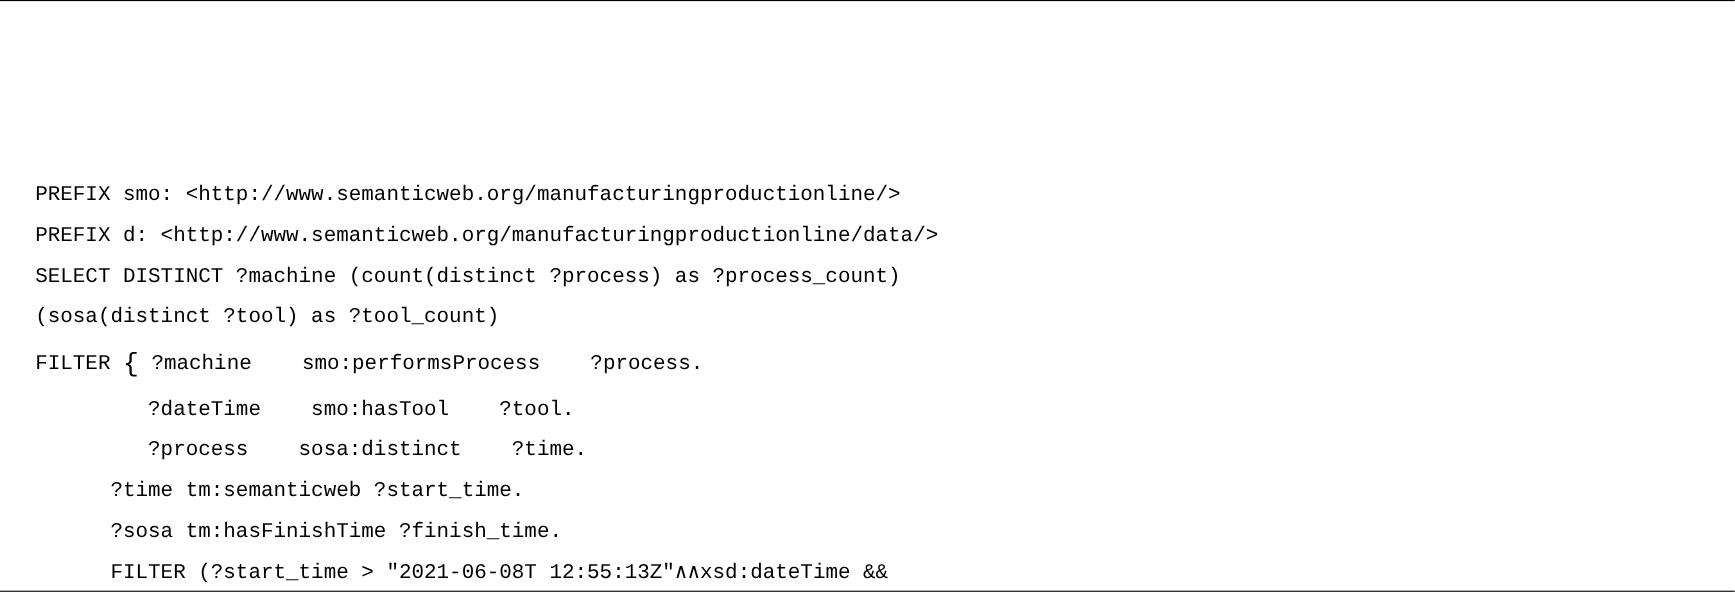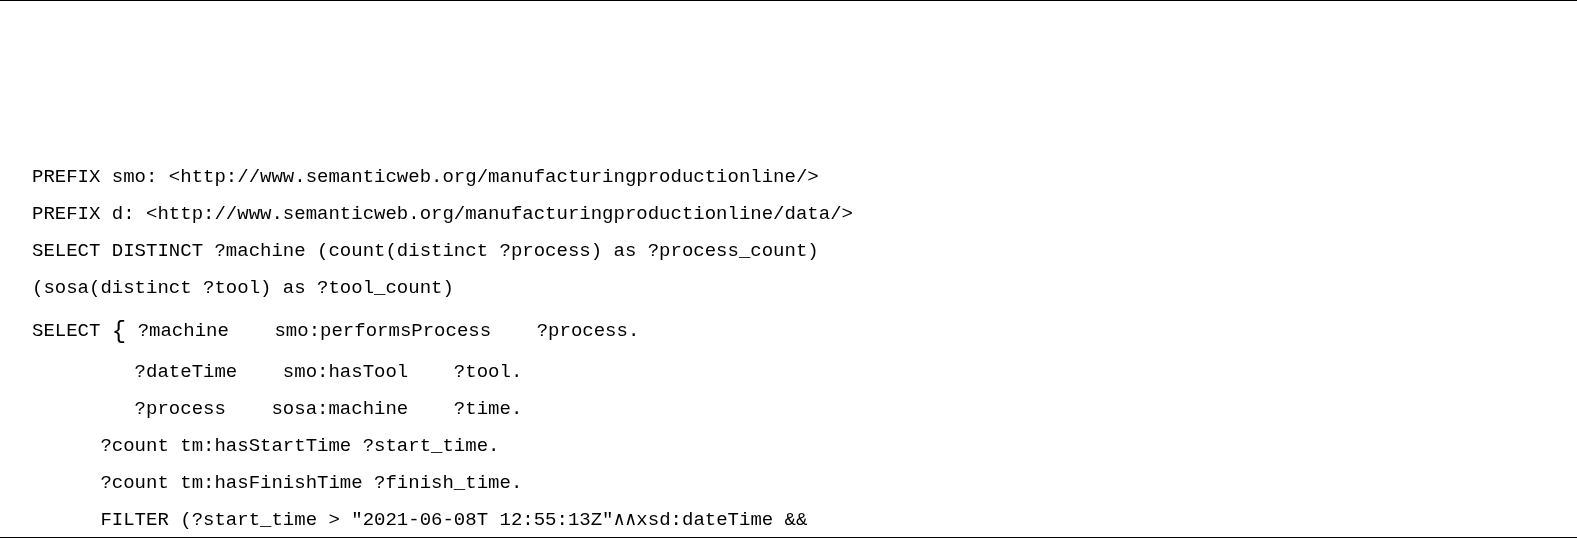--- a/index.html
+++ b/index.html
@@ -33,23 +33,23 @@
   </style>
 </head>
 <body>
 
 
 
 <div class="code-block"><span>PREFIX smo: &lt;http://www.semanticweb.org/manufacturingproductionline/&gt;</span>
 <span>PREFIX d: &lt;http://www.semanticweb.org/manufacturingproductionline/data/&gt;</span>
 <span>SELECT DISTINCT ?machine (count(distinct ?process) as ?process_count)</span>
 <span>(sosa(distinct ?tool) as ?tool_count)</span>
-<span>SELECT </span><span class="brace">{</span><span> ?machine    smo:performsProcess    ?process.</span>
+<span>FILTER </span><span class="brace">{</span><span> ?machine    smo:performsProcess    ?process.</span>
 <span>         ?dateTime    smo:hasTool    ?tool.</span>
-<span>         ?process    sosa:machine    ?time.</span>
-<span>      ?count tm:hasStartTime ?start_time.</span>
-<span>      ?count tm:hasFinishTime ?finish_time.</span>
+<span>         ?process    sosa:distinct    ?time.</span>
+<span>      ?time tm:semanticweb ?start_time.</span>
+<span>      ?sosa tm:hasFinishTime ?finish_time.</span>
 <span>      FILTER (?start_time &gt; "2021-06-08T 12:55:13Z"∧∧xsd:dateTime &amp;&amp;</span>
 
 </div>
 
 
 
 
 </body></html>

